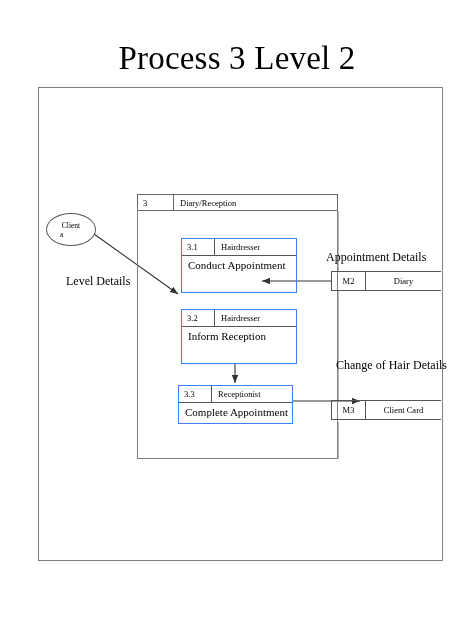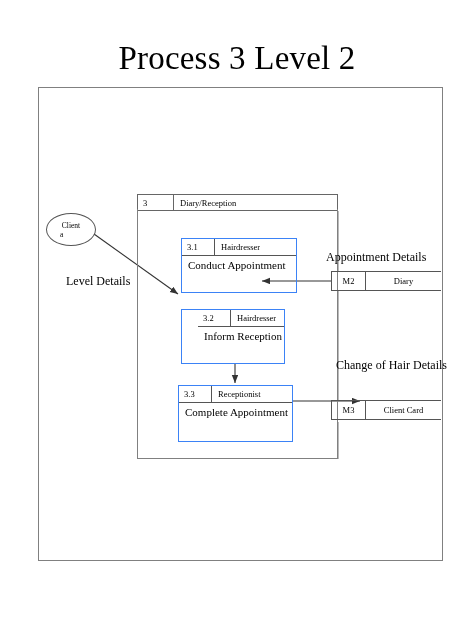--- a/index.html
+++ b/index.html
@@ -205,29 +205,29 @@
   <div class="flow-label" style="left:336px; top:346px;">Change of Hair Details</div>
 
   <div class="proc" style="left:181px; top:226px; width:116px; height:55px;">
     <div class="hdr">
       <div class="num">3.1</div>
       <div class="role">Hairdresser</div>
     </div>
     <div class="body">Conduct Appointment</div>
   </div>
 
-  <div class="proc" style="left:181px; top:297px; width:104px; height:55px;padding-left:16px;">
+  <div class="proc" style="left:181px; top:297px; width:116px; height:55px;">
     <div class="hdr">
       <div class="num">3.2</div>
       <div class="role">Hairdresser</div>
     </div>
     <div class="body">Inform Reception</div>
   </div>
 
-  <div class="proc" style="left:178px; top:373px; width:115px; height:57px;">
+  <div class="proc" style="left:178px; top:373px; width:115px; height:39px;">
     <div class="hdr">
       <div class="num">3.3</div>
       <div class="role">Receptionist</div>
     </div>
     <div class="body">Complete Appointment</div>
   </div>
 
   <div class="store" style="left:331px; top:259px; width:110px;">
     <div class="id">M2</div>
     <div class="nm" style="width:75px;">Diary</div>

